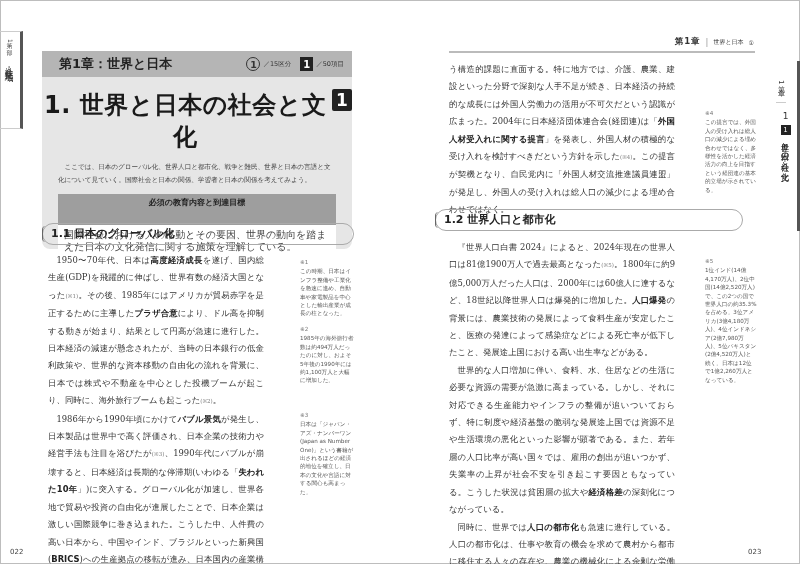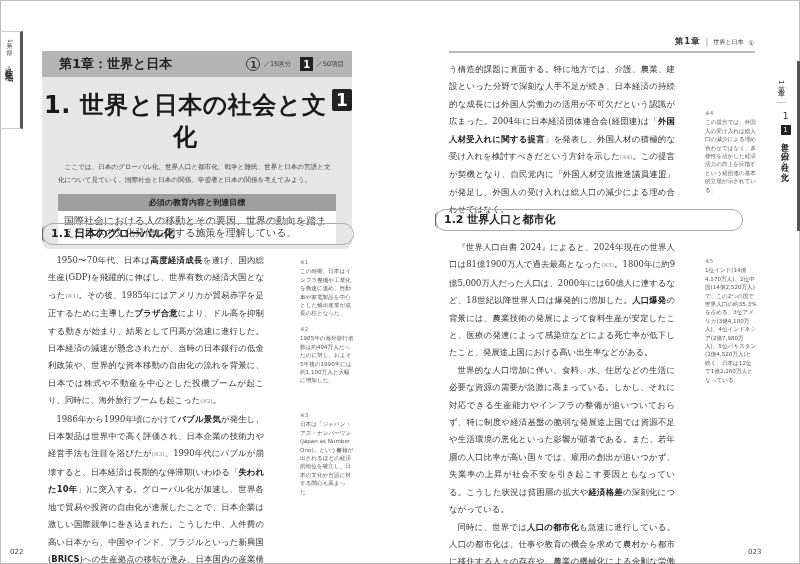--- a/index.html
+++ b/index.html
@@ -22,21 +22,21 @@
   .chap-bar { height: 26px; background: #b5b5b5; display: flex; align-items: center; padding: 0 8px 0 17px; }
   .chap-title { font-family: "DejaVu Sans", sans-serif; font-weight: bold; font-size: 13px; color: #222; flex: 1; }
   .chap-counter { display: flex; align-items: center; gap: 3px; font-family: "DejaVu Sans", sans-serif; font-size: 6.5px; color: #333; }
   .circle-num { width: 14px; height: 14px; border: 1.3px solid #333; border-radius: 50%; display: inline-flex; align-items: center; justify-content: center; font-size: 9.5px; font-weight: bold; }
   .slash-lbl { margin-right: 6px; }
   .black-num { background: #222; color: #fff; width: 13px; height: 14px; display: inline-flex; align-items: center; justify-content: center; font-weight: bold; font-size: 10px; }
   .big-title { font-family: "DejaVu Sans", sans-serif; font-weight: bold; font-size: 24px; color: #1a1a1a; text-align: center; margin-top: 12px; letter-spacing: 0.5px; display: flex; justify-content: center; align-items: flex-start; gap: 4px; }
   .big-title .badge { background: #222; color: #fff; font-size: 17px; width: 21px; height: 22px; display: inline-flex; align-items: center; justify-content: center; border-radius: 2px; }
   .intro { font-family: "DejaVu Sans", sans-serif; font-size: 6.6px; line-height: 13px; color: #444; padding: 8px 16px 0 16px; text-indent: 1em; }
   .goal-box { margin: 7px 16px 0 16px; background: #fff; }
-  .goal-head { background: #9e9e9e; color: #222; font-family: "DejaVu Sans", sans-serif; font-weight: bold; font-size: 8px; text-align: center; height: 17px; line-height: 17px; }
+  .goal-head { background: #9e9e9e; color: #222; font-family: "DejaVu Sans", sans-serif; font-weight: bold; font-size: 8px; text-align: center; height: 31px; line-height: 17px; }
   .goal-body { font-family: "DejaVu Sans", sans-serif; font-size: 10px; line-height: 12px; color: #444; padding: 4px 6px 6px 6px; }
 
   
   .sec-head { position: absolute; height: 22px; border: 1.2px solid #aaa; border-radius: 11px; font-family: "DejaVu Sans", sans-serif; font-weight: bold; font-size: 11px; color: #222; padding-left: 8px; line-height: 20px; }
   .sec-head::before { content: ""; position: absolute; left: -1px; top: 2px; width: 3px; height: 16px; border-left: 1.5px solid #666; border-radius: 4px 0 0 4px; }
 
   
   .body-text { position: absolute; font-size: 8.4px; line-height: 17.4px; color: #333; text-align: justify; }
   .body-text p { text-indent: 1em; }
   .body-text p.cont { text-indent: 0; }

